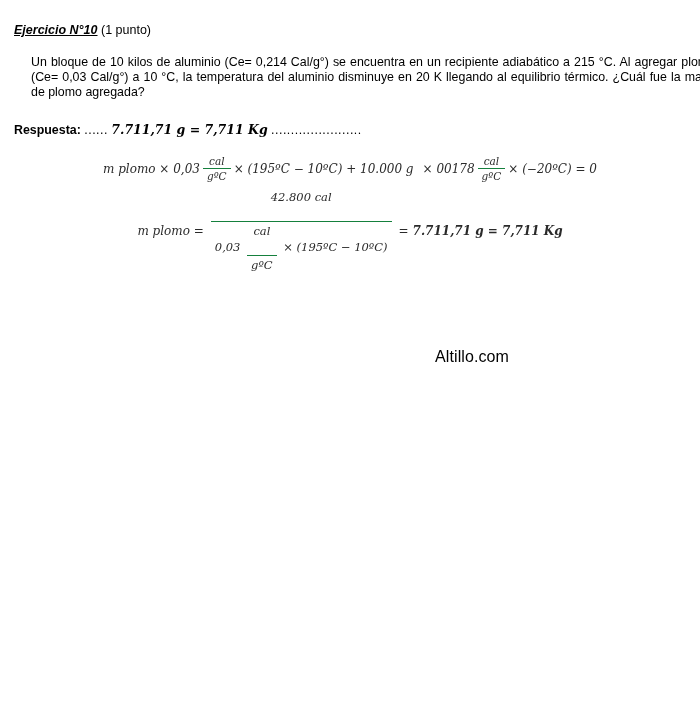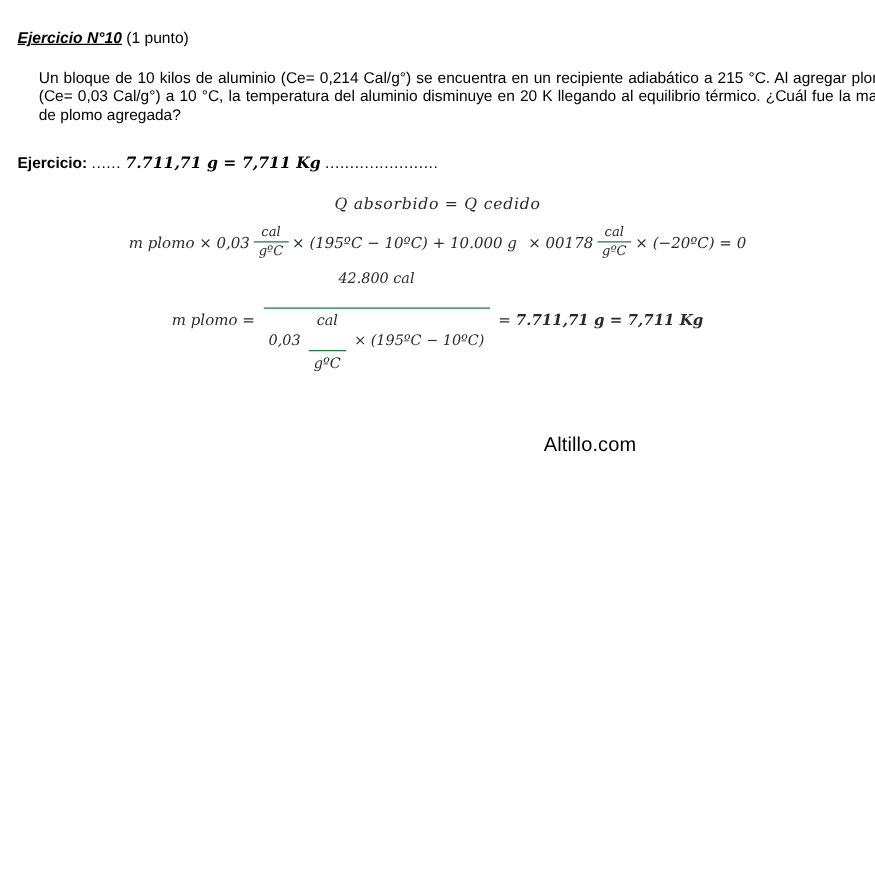--- a/index.html
+++ b/index.html
@@ -144,29 +144,28 @@
 <div class="page">
 
   <div class="heading">
     <span class="ex-title">Ejercicio N°10</span>
     <span class="ex-points">(1 punto)</span>
   </div>
 
   <p class="statement">Un bloque de 10 kilos de aluminio (Ce= 0,214 Cal/g°) se encuentra en un recipiente adiabático a 215 °C. Al agregar plomo (Ce= 0,03 Cal/g°) a 10 °C, la temperatura del aluminio disminuye en 20 K llegando al equilibrio térmico. ¿Cuál fue la masa de plomo agregada?</p>
 
   <div class="answer-line">
-    <span class="answer-label">Ejercicio:</span>
+    <span class="answer-label">Respuesta:</span>
     <span class="answer-dots">......</span>
     <span class="answer-value">7.711,71 g = 7,711 Kg</span>
     <span class="answer-trail">.......................</span>
   </div>
 
   <div class="math">
 
-    <div class="math-line line1">Q absorbido = Q cedido</div>
 
     <div class="math-line line2">
       <span>m plomo × 0,03</span>
       <span class="frac">
         <span class="num">cal</span>
         <span class="den">gºC</span>
       </span>
       <span>× (195ºC − 10ºC) + 10.000 g</span>
       <span class="sp-wide"></span>
       <span>× 00178</span>

